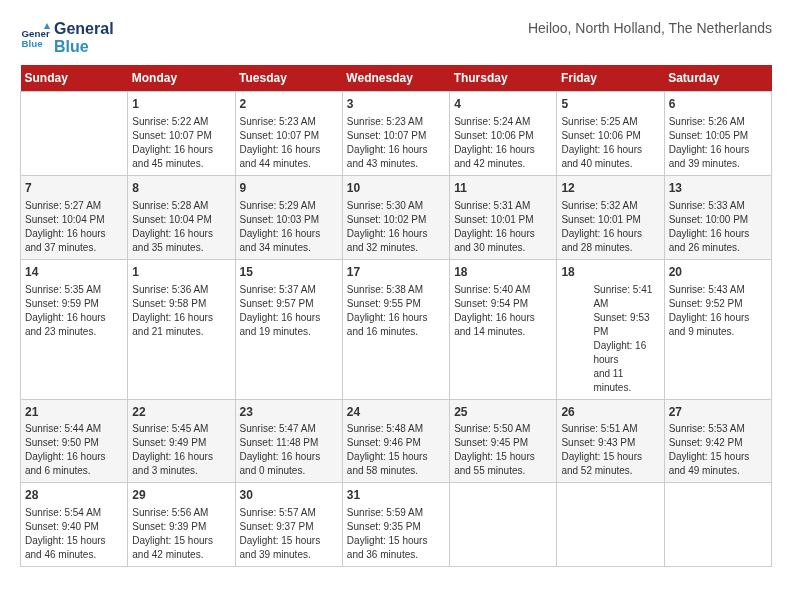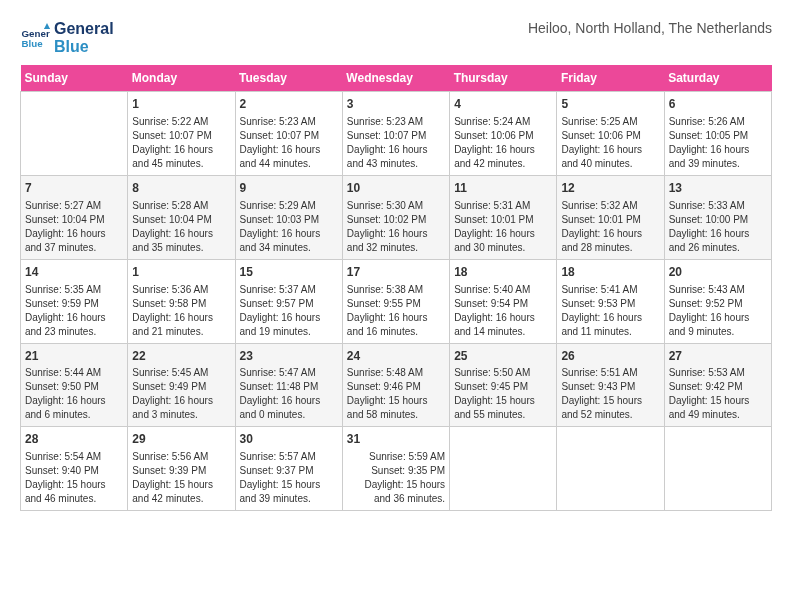--- a/index.html
+++ b/index.html
@@ -36,21 +36,21 @@
     .location {
       font-size: 14px;
       color: #555;
     }
     table {
       width: 100%;
       border-collapse: collapse;
       font-size: 11px;
     }
     thead th {
-      background-color: #ec4899;
+      background-color: #b91c1c;
       color: #fff;
       padding: 6px 4px;
       text-align: left;
       font-size: 12px;
       font-weight: bold;
     }
     tbody td {
       border: 1px solid #ccc;
       vertical-align: top;
       padding: 4px;
@@ -240,21 +240,21 @@
         </td>
         <td>
           <span class="day-num">18</span>
           <div class="day-info" style="white-space: pre-line;">Sunrise: 5:40 AM
 Sunset: 9:54 PM
 Daylight: 16 hours
 and 14 minutes.</div>
         </td>
         <td>
           <span class="day-num">18</span>
-          <div class="day-info" style="white-space: pre-line;">Sunrise: 5:41 AM
+          <div class="day-info" style="white-space: pre-line; margin-left: 32px;">Sunrise: 5:41 AM
 Sunset: 9:53 PM
 Daylight: 16 hours
 and 11 minutes.</div>
         </td>
         <td>
           <span class="day-num">20</span>
           <div class="day-info" style="white-space: pre-line;">Sunrise: 5:43 AM
 Sunset: 9:52 PM
 Daylight: 16 hours
 and 9 minutes.</div>
@@ -328,21 +328,21 @@
         </td>
         <td>
           <span class="day-num">30</span>
           <div class="day-info" style="white-space: pre-line;">Sunrise: 5:57 AM
 Sunset: 9:37 PM
 Daylight: 15 hours
 and 39 minutes.</div>
         </td>
         <td>
           <span class="day-num">31</span>
-          <div class="day-info" style="white-space: pre-line; text-align: right;">Sunrise: 5:59 AM
+          <div class="day-info" style="white-space: pre-line;">Sunrise: 5:59 AM
 Sunset: 9:35 PM
 Daylight: 15 hours
 and 36 minutes.</div>
         </td>
         <td class="empty-cell"></td>
         <td class="empty-cell"></td>
         <td class="empty-cell"></td>
       </tr>
     </tbody>
 </table>

